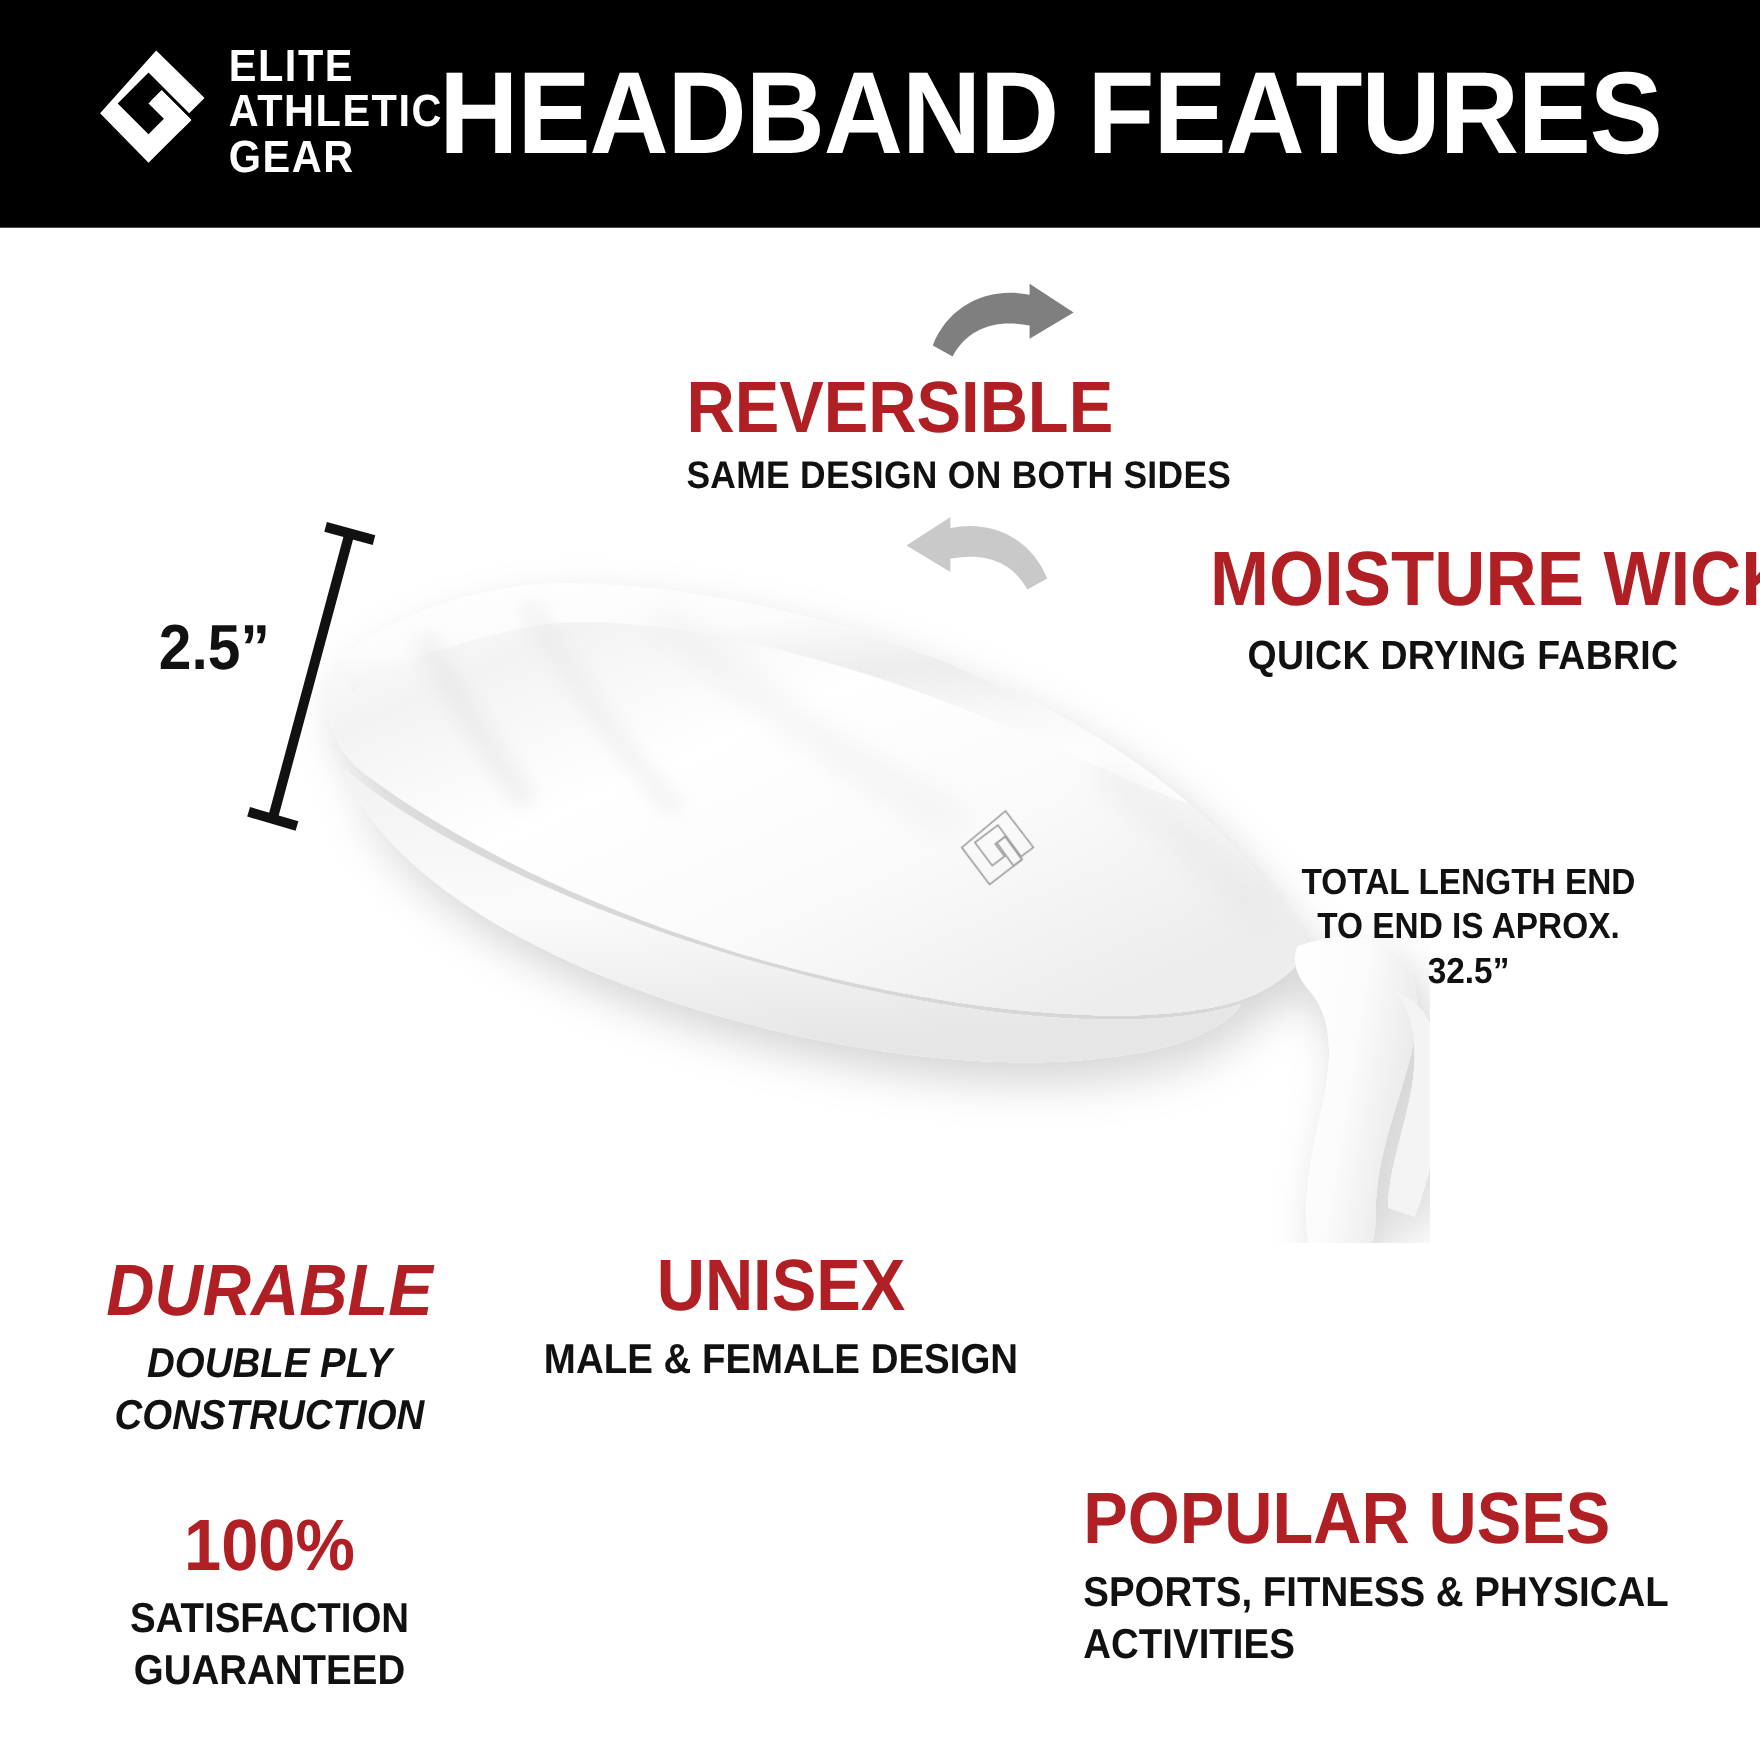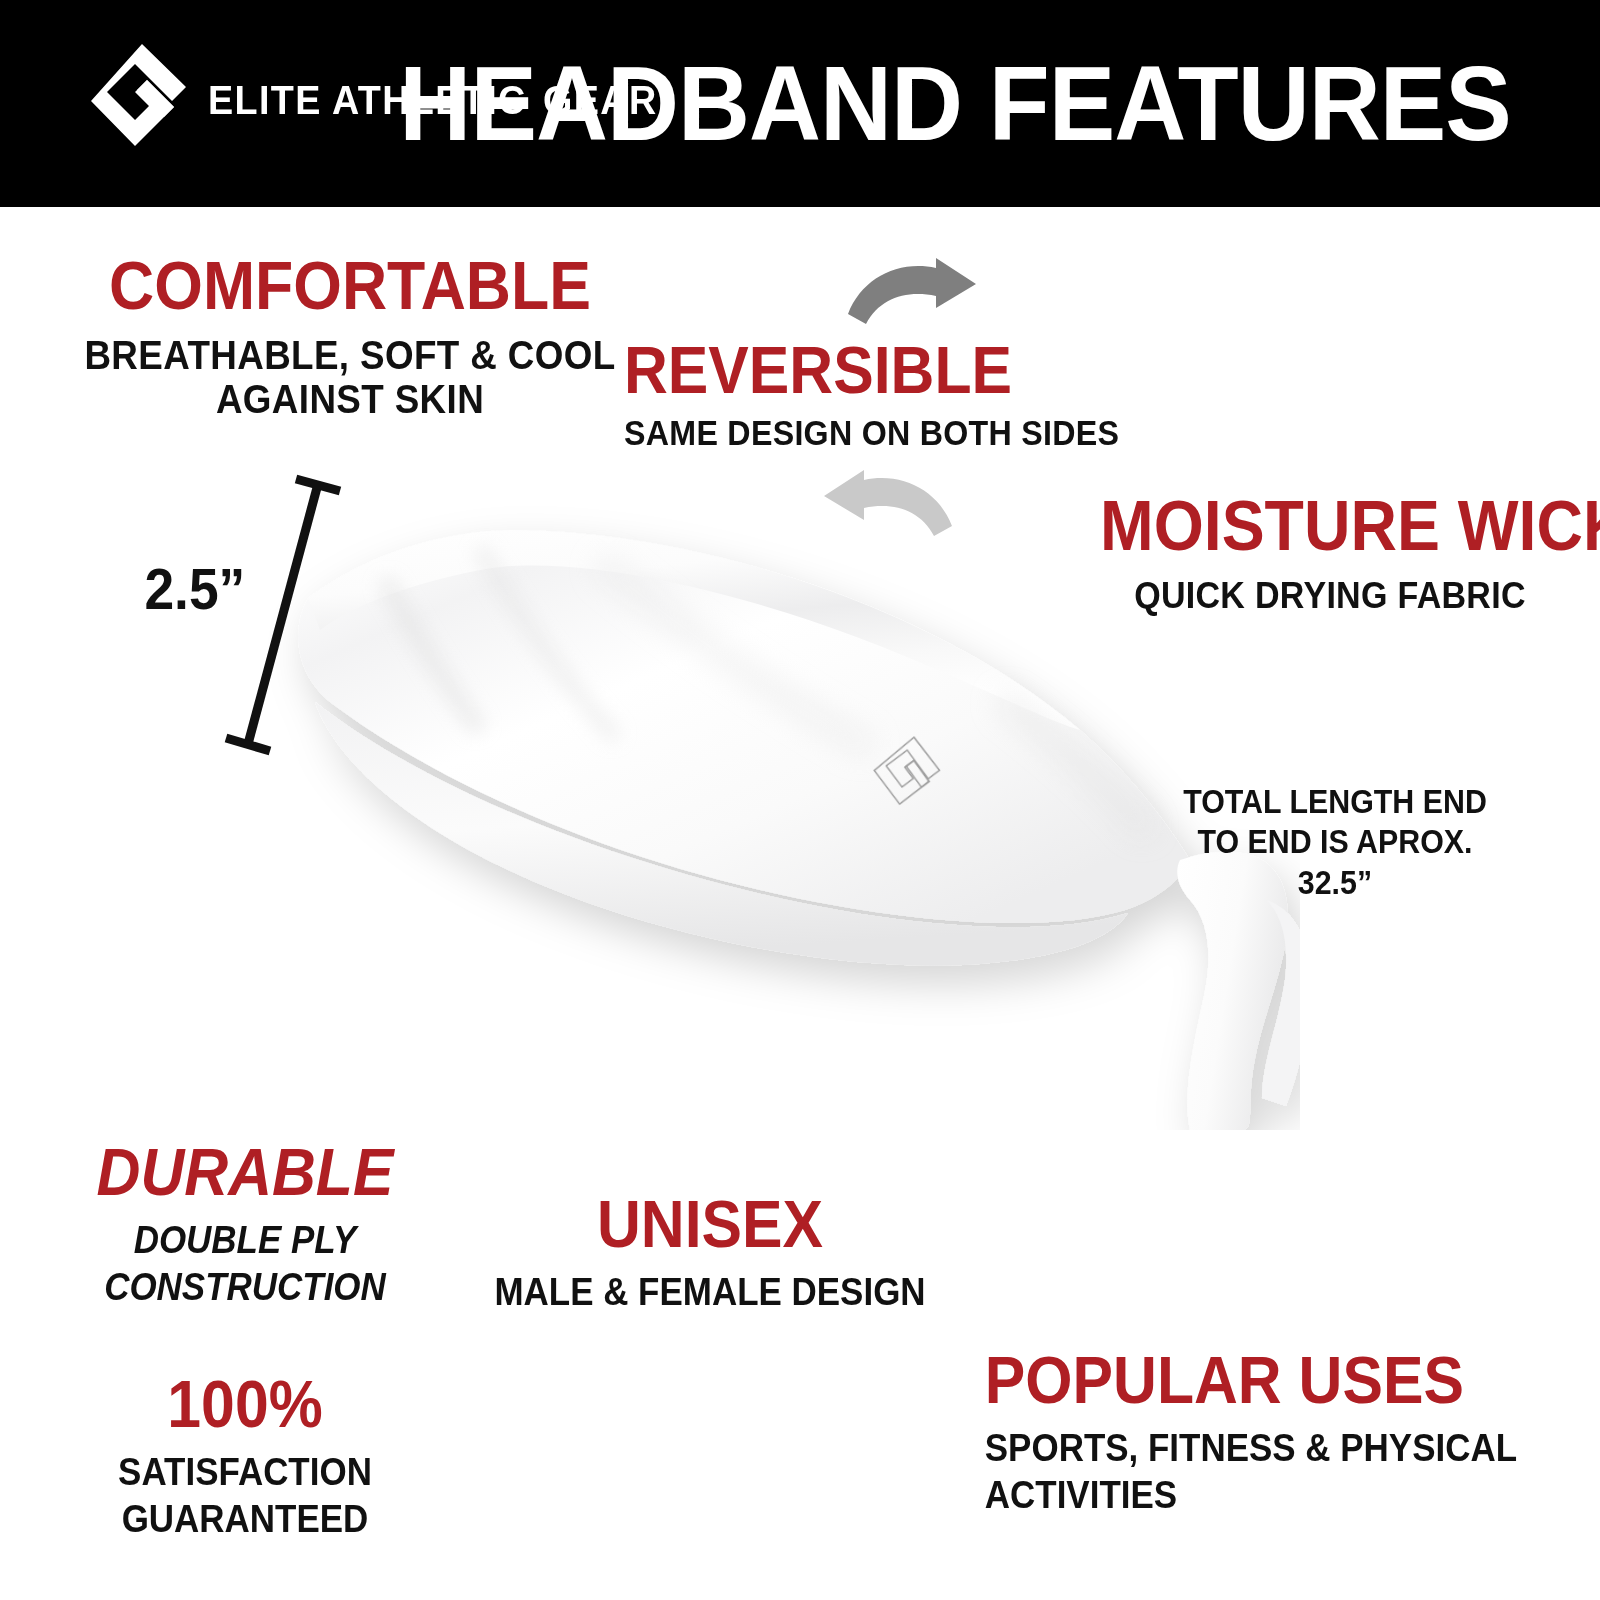--- a/index.html
+++ b/index.html
@@ -18,21 +18,21 @@
     position:absolute; left:0; top:0; width:1600px; height:207px;
     background:#000000;
     display:flex; align-items:center;
   }
   .brand-lockup {
     position:absolute; left:90px; top:40px;
     display:flex; align-items:center; gap:22px;
   }
   .brand-mark { width:96px; height:120px; display:block; }
   .brand-words {
-    display:flex; flex-direction:row;
+    display:flex; flex-direction:column;
     color:#ffffff;
     font-weight:700;
     letter-spacing:1.5px;
     line-height:1.0;
   }
   .brand-words span {
     font-size:41px;
     font-family:"Liberation Sans", sans-serif;
     font-weight:700;
     transform:scaleX(0.92);
@@ -91,21 +91,21 @@
     position:absolute; left:1160px; top:782px; width:350px;
     text-align:center; color:#111; font-weight:700;
     font-size:33px; line-height:1.22; transform:scaleX(0.92);
   }
 
   
   #f-durable  { left:20px;   top:1140px; width:450px; text-align:center;font-style:italic; }
   #f-durable  .head { font-size:66px; }
   #f-durable  .sub  { font-size:38px; margin-top:12px; line-height:1.25; }
 
-  #f-unisex   { left:440px;  top:1192px; width:540px; text-align:center; }
+  #f-unisex   { left:440px;  top:1136px; width:540px; text-align:center; }
   #f-unisex   .head { font-size:66px; }
   #f-unisex   .sub  { font-size:38px; margin-top:12px; line-height:1.25; }
 
   #f-machine  { left:1000px; top:1140px; width:520px; text-align:center; }
   #f-machine  .head { font-size:66px; }
   #f-machine  .sub  { font-size:38px; margin-top:12px; line-height:1.25; }
 
   #f-hundred  { left:20px;   top:1372px; width:450px; text-align:center; }
   #f-hundred  .head { font-size:66px; }
   #f-hundred  .sub  { font-size:38px; margin-top:12px; line-height:1.25; }
@@ -250,24 +250,20 @@
 
   <svg id="dim-2in" viewBox="0 0 140 290">
     <g stroke="#111111" stroke-width="9" fill="none" stroke-linecap="butt">
       <line x1="108" y1="14" x2="38" y2="274"></line>
       <line x1="86" y1="9" x2="130" y2="21"></line>
       <line x1="16" y1="268" x2="60" y2="281"></line>
     </g>
   </svg>
   <div id="dim-label">2.5”</div>
 
-  <div class="feat" id="f-comfortable">
-    <div class="head">COMFORTABLE</div>
-    <div class="sub">BREATHABLE, SOFT &amp; COOL AGAINST SKIN</div>
-  </div>
 
   <svg class="arrow-top" viewBox="0 0 140 72">
     <path d="M8 56 C 22 20, 58 2, 96 10 L96 0 L136 26 L96 50 L96 38 C 66 32, 40 40, 26 66 Z" fill="#7F7F7F"></path>
   </svg>
 
   <div class="feat" id="f-reversible">
     <div class="head">REVERSIBLE</div>
     <div class="sub">SAME DESIGN ON BOTH SIDES</div>
   </div>
 

